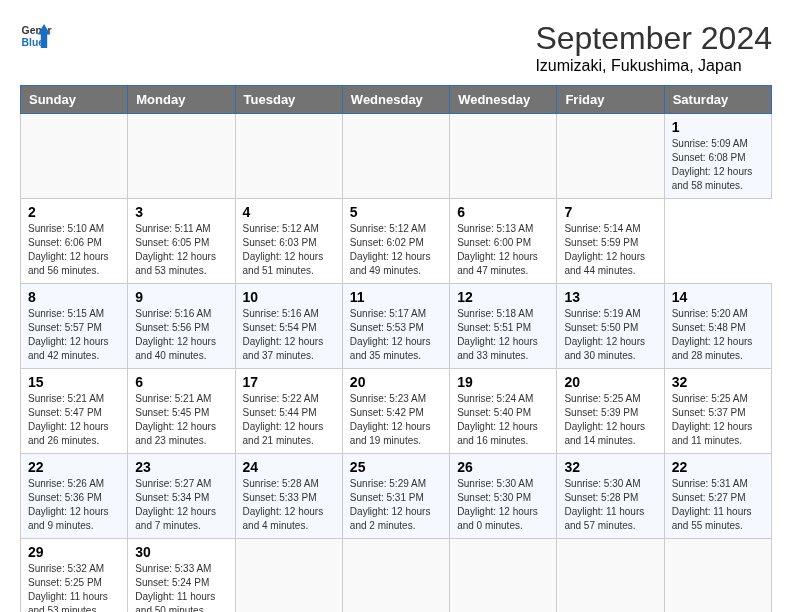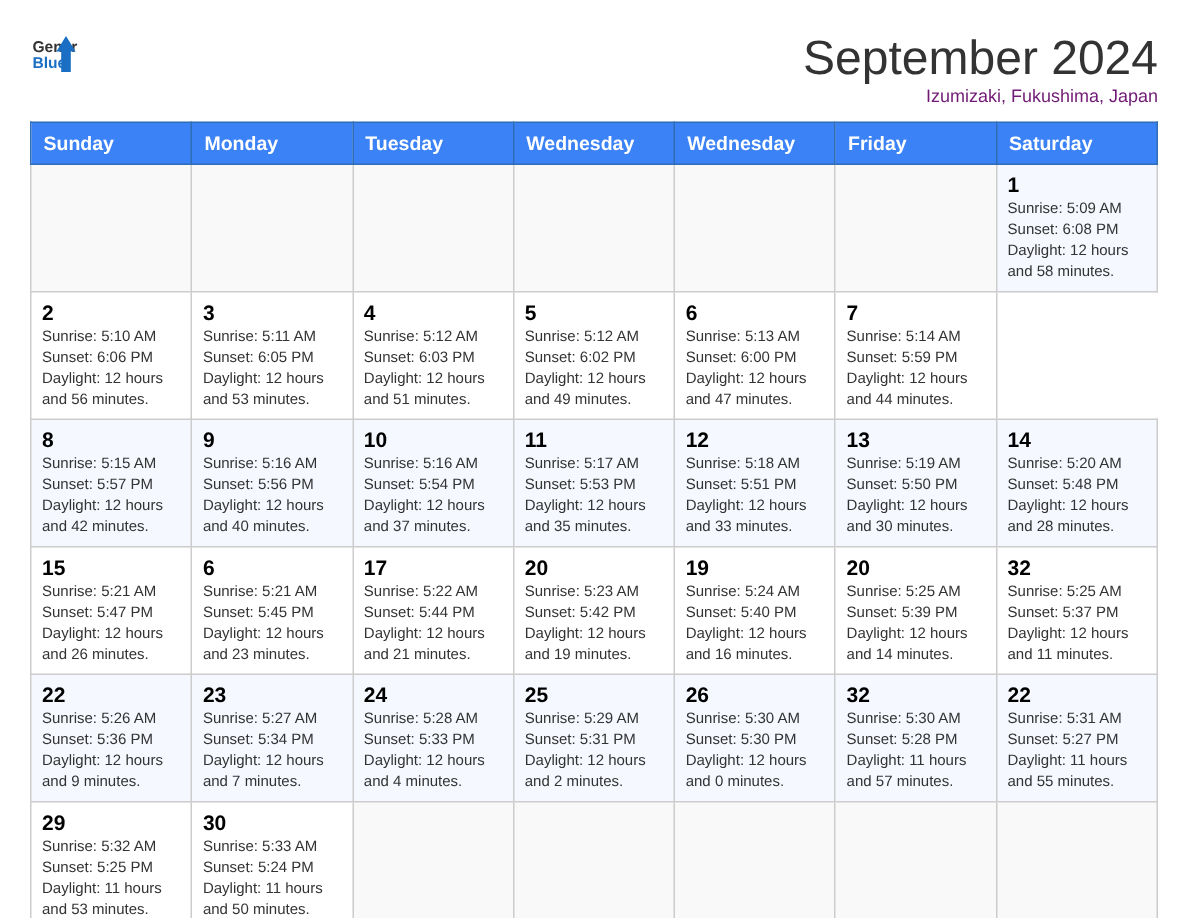--- a/index.html
+++ b/index.html
@@ -19,38 +19,38 @@
     .logo {
       display: flex;
       align-items: center;
       gap: 4px;
     }
     .logo-icon {
       width: 32px;
       height: 32px;
     }
     .title-area {
-      text-align: right;
+      text-align: left;
     }
     .main-title {
       font-size: 32px;
       font-weight: normal;
       color: #333;
     }
     .subtitle {
-      font-size: 12px;
-      color: #701a75;
+      font-size: 16px;
+      color: #000000;
     }
     table {
       width: 100%;
       border-collapse: collapse;
       font-size: 11px;
     }
     thead tr th {
-      background: #3b82f6;
+      background: #737373;
       color: #fff;
       padding: 6px 8px;
       text-align: left;
       font-size: 13px;
       font-weight: bold;
       border: 1px solid #2f6db5;
     }
     tbody tr td {
       border: 1px solid #ccc;
       padding: 5px 7px;

